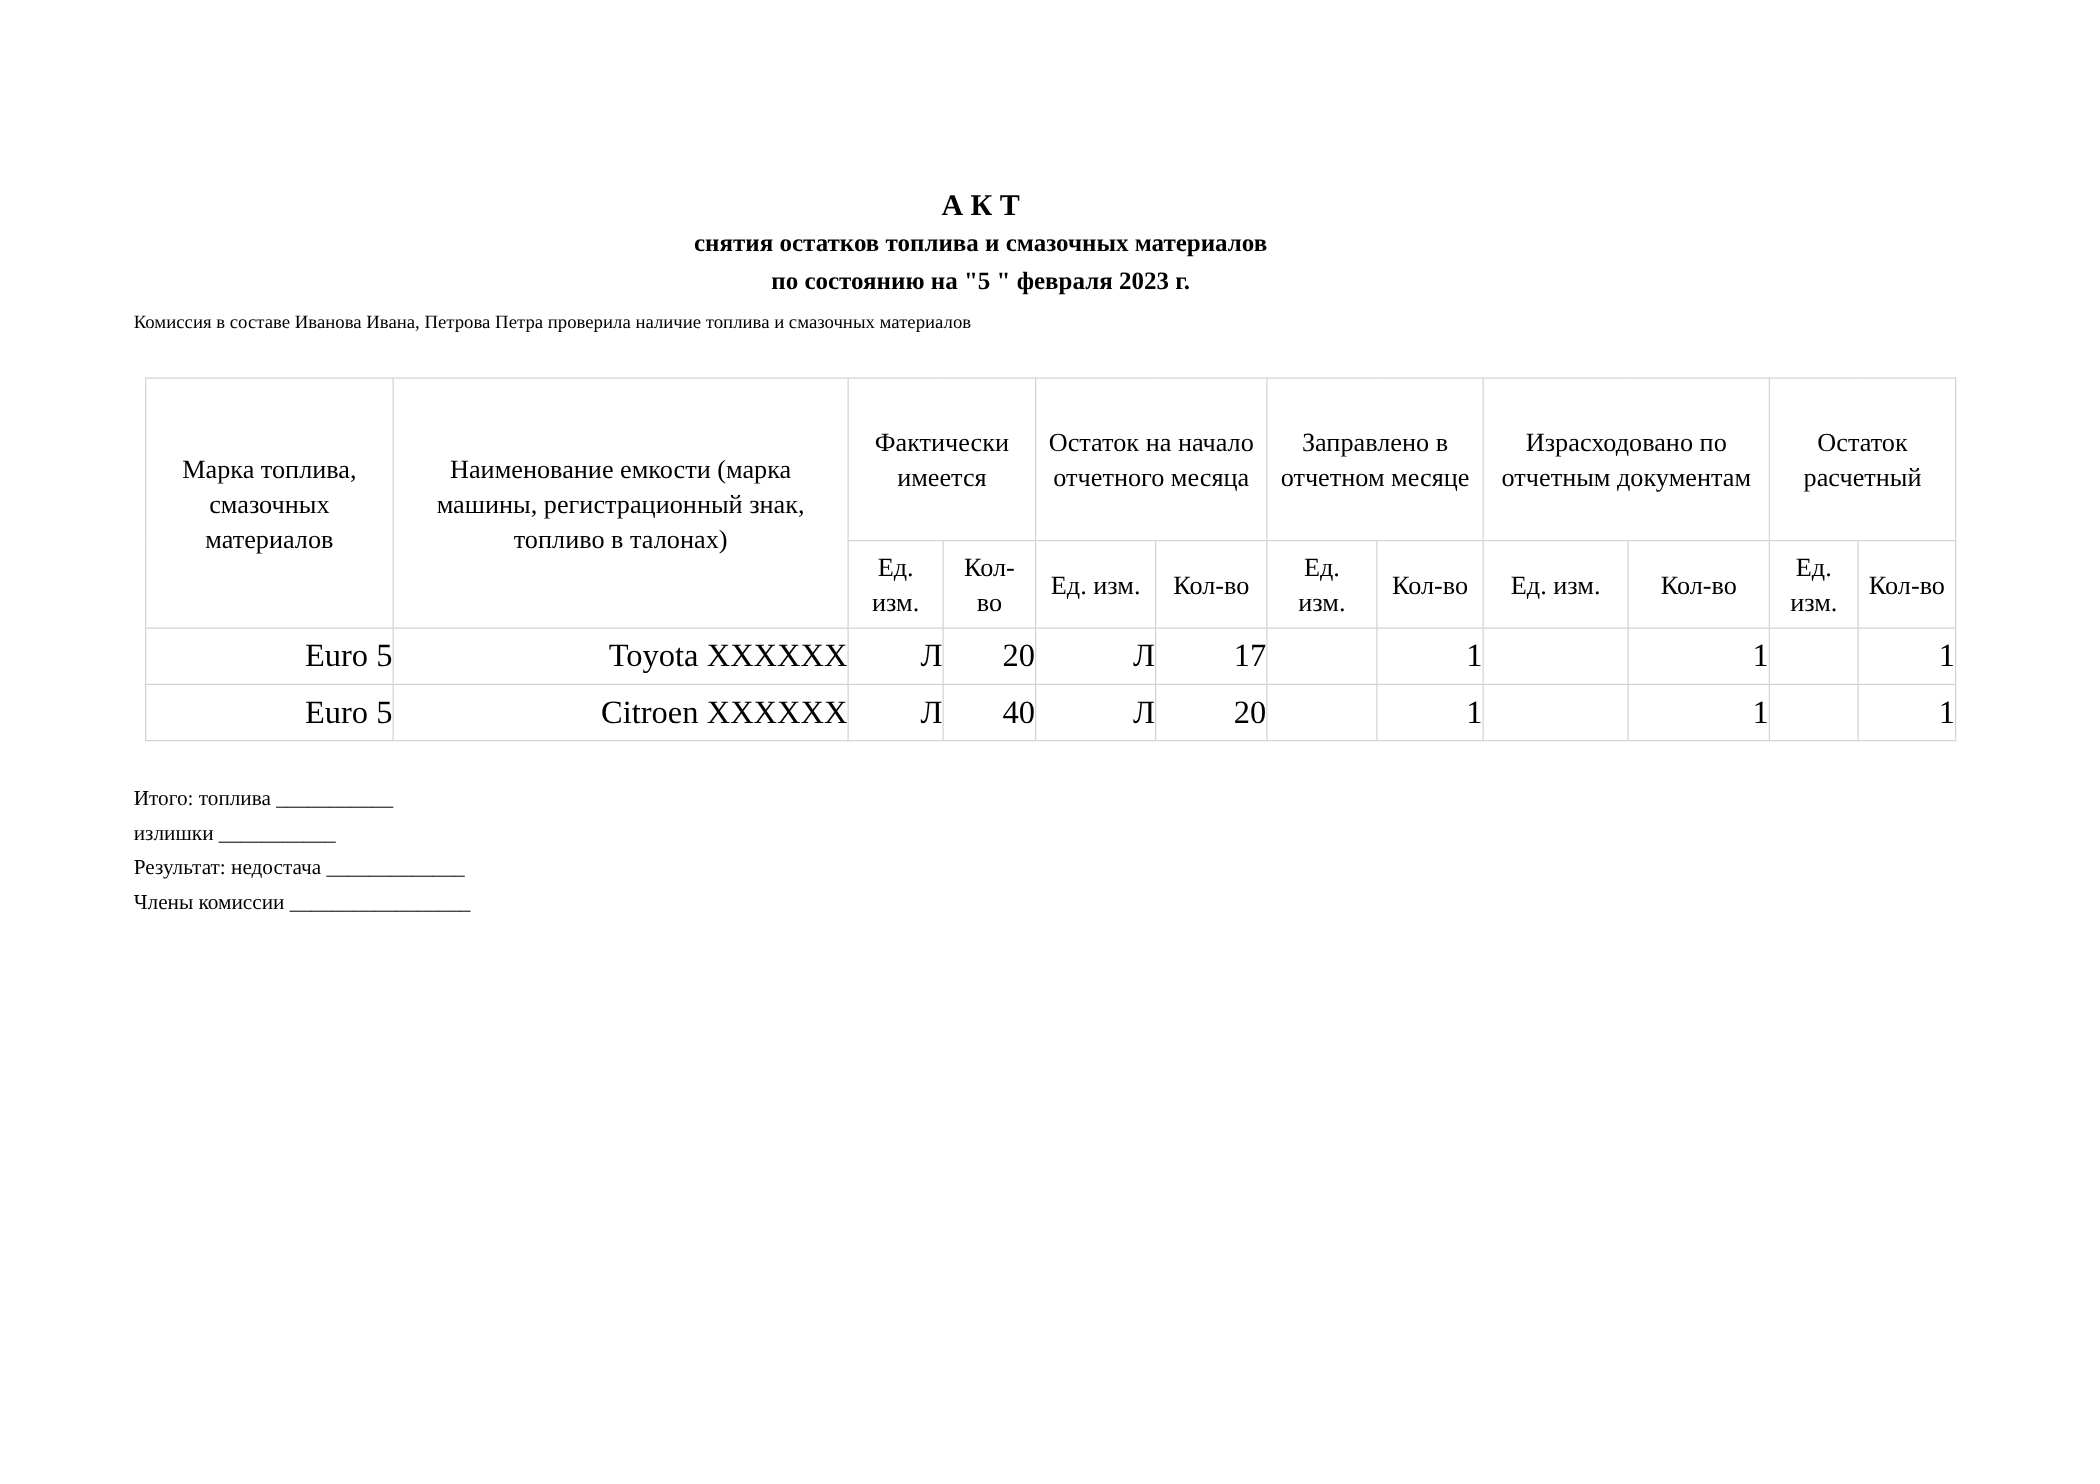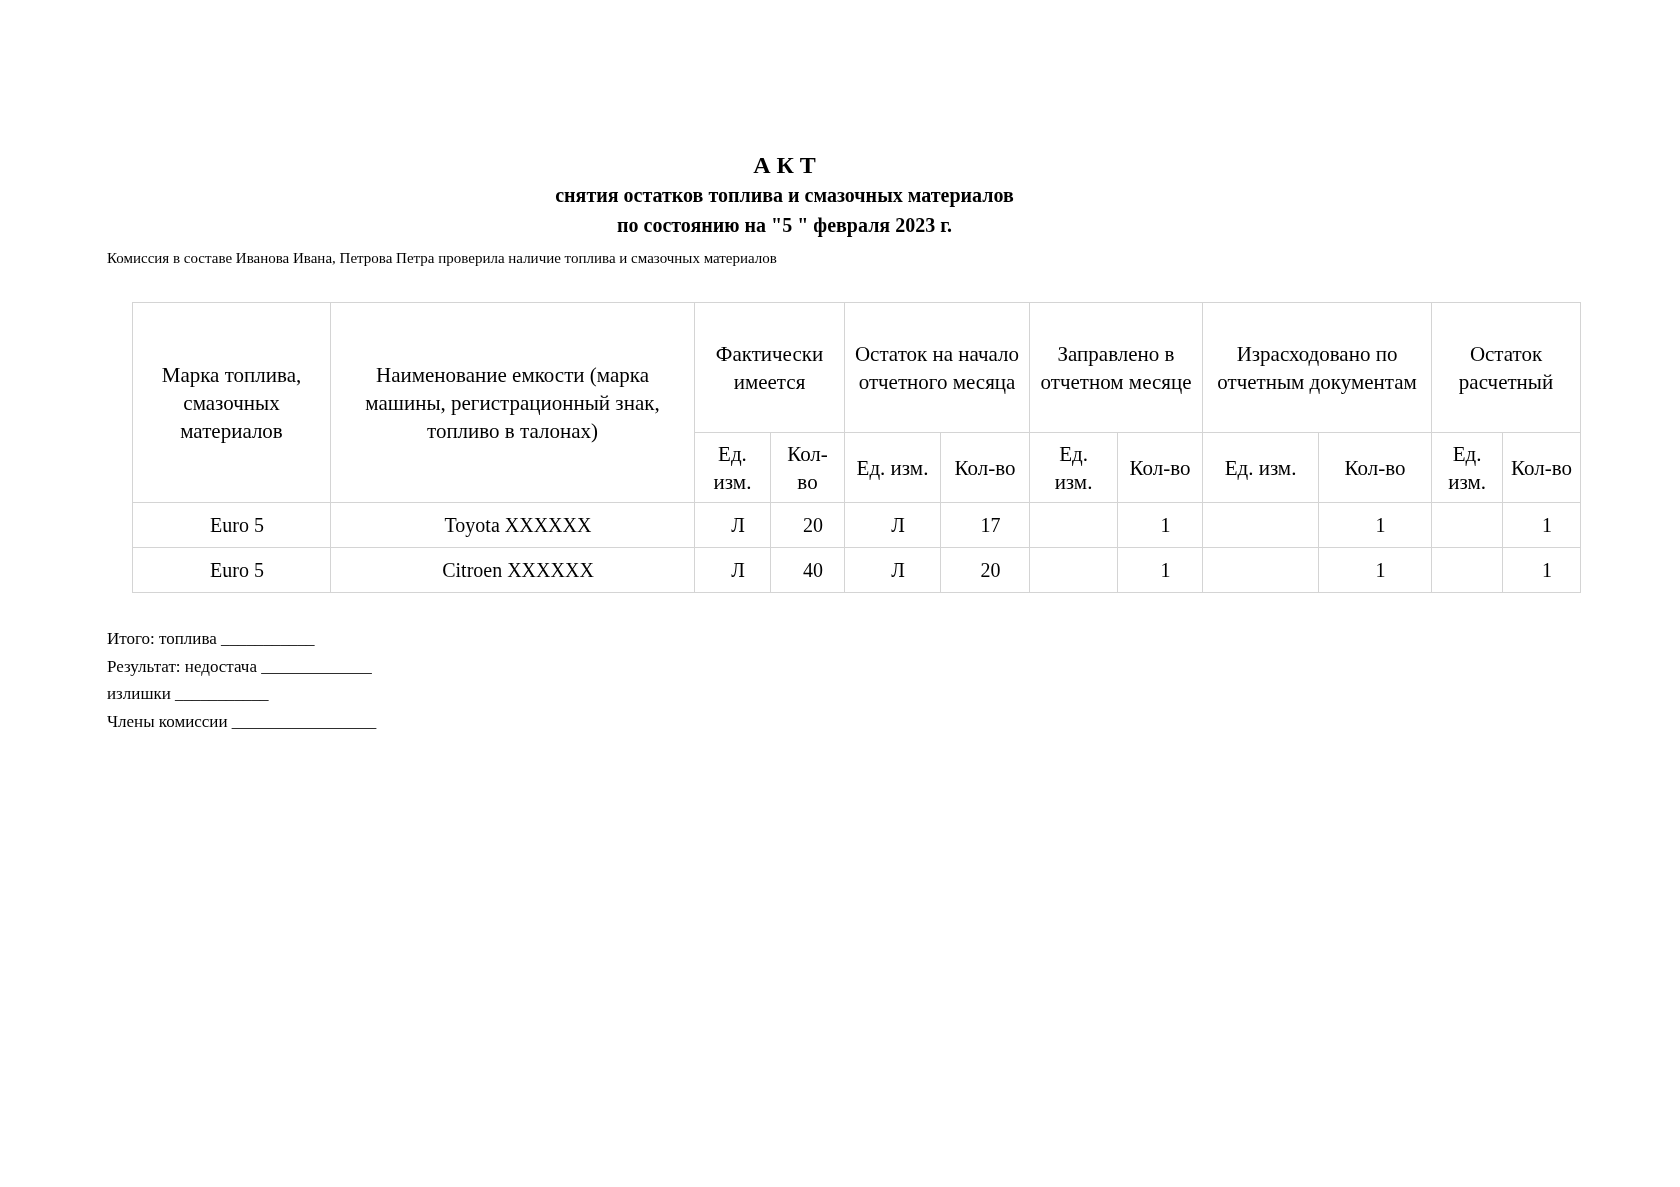--- a/index.html
+++ b/index.html
@@ -34,41 +34,41 @@
   .intro {
     font-size: 15px;
     line-height: 28px;
     margin-top: 4px;
     text-align: left;
   }
   table.fuel {
     border-collapse: collapse;
     table-layout: fixed;
     width: 1448px;
-    margin-left: 25px;
+    margin-left: 9px;
     margin-top: 30px;
   }
   table.fuel th, table.fuel td {
     border: 1px solid #d4d4d4;
     font-weight: normal;
     overflow: hidden;
   }
   table.fuel thead th {
     font-size: 21px;
     line-height: 28px;
     text-align: center;
     vertical-align: middle;
     padding: 4px 8px;
   }
   tr.head-main { height: 130px; }
   tr.head-sub  { height: 70px; }
   table.fuel tbody tr { height: 45px; }
   table.fuel tbody td {
-    font-size: 20px;
-    text-align: center;
+    font-size: 26px;
+    text-align: right;
     vertical-align: middle;
     padding: 0 0 0 11px;
     white-space: nowrap;
   }
   .footer-block {
     margin-top: 32px;
     font-size: 17px;
     line-height: 27.5px;
   }
   .footer-block div { white-space: pre; }
@@ -151,18 +151,18 @@
         <td></td>
         <td>1</td>
         <td></td>
         <td>1</td>
       </tr>
     </tbody>
   </table>
 
   <div class="footer-block">
     <div>Итого: топлива ___________</div>
+    <div>излишки ___________</div>
     <div>Результат: недостача _____________</div>
-    <div>излишки ___________</div>
     <div>Члены комиссии _________________</div>
   </div>
 
 </div>
 
 </body></html>

